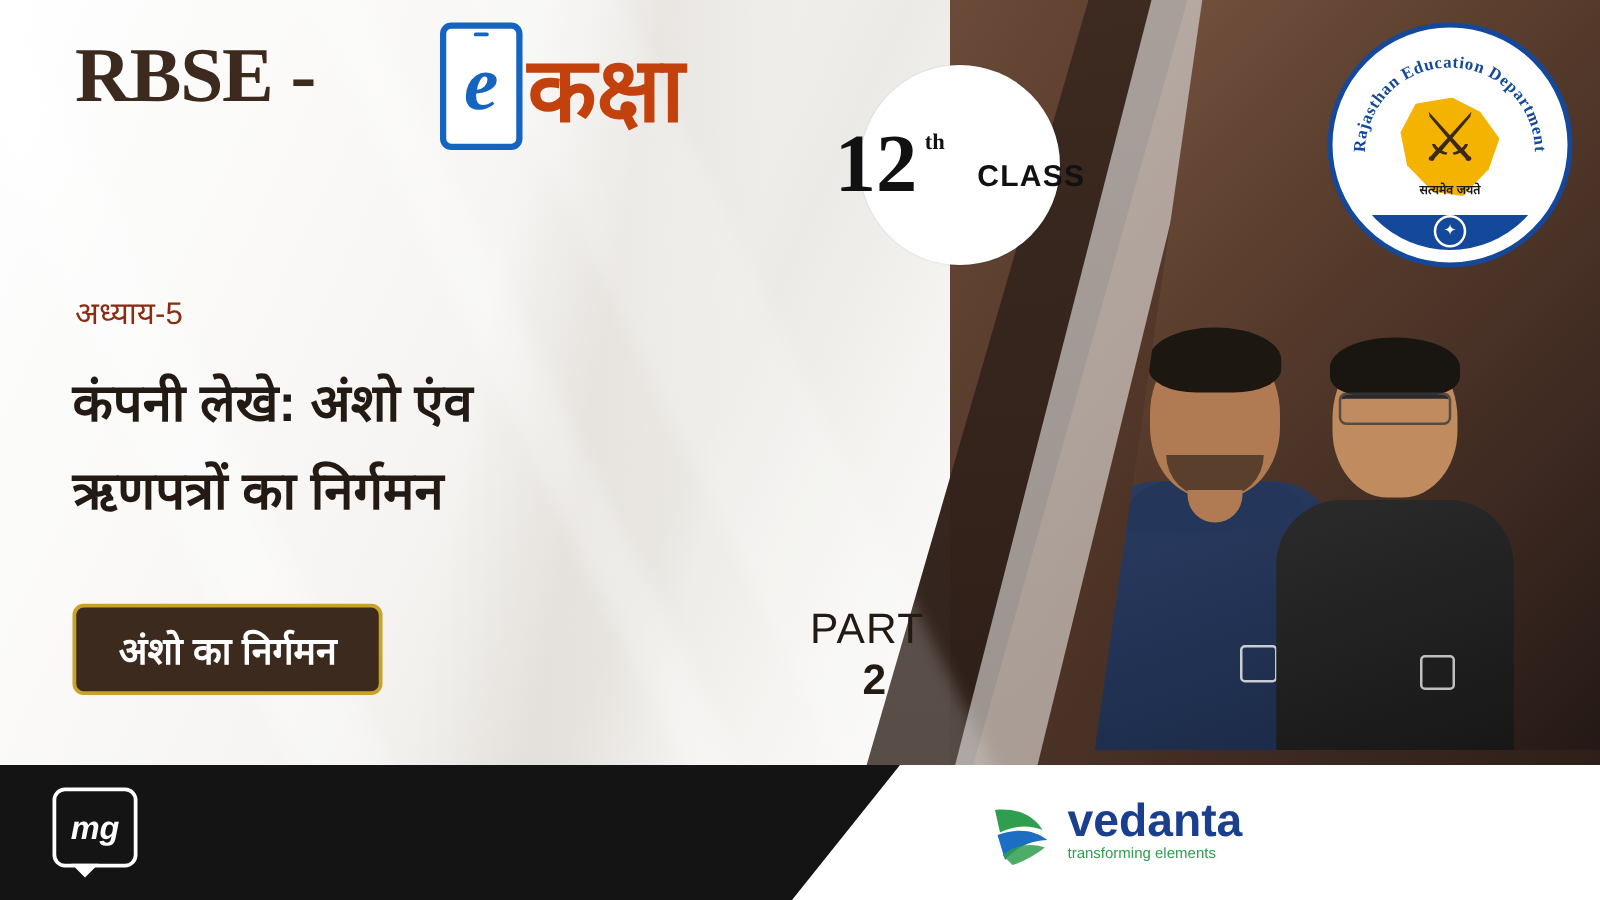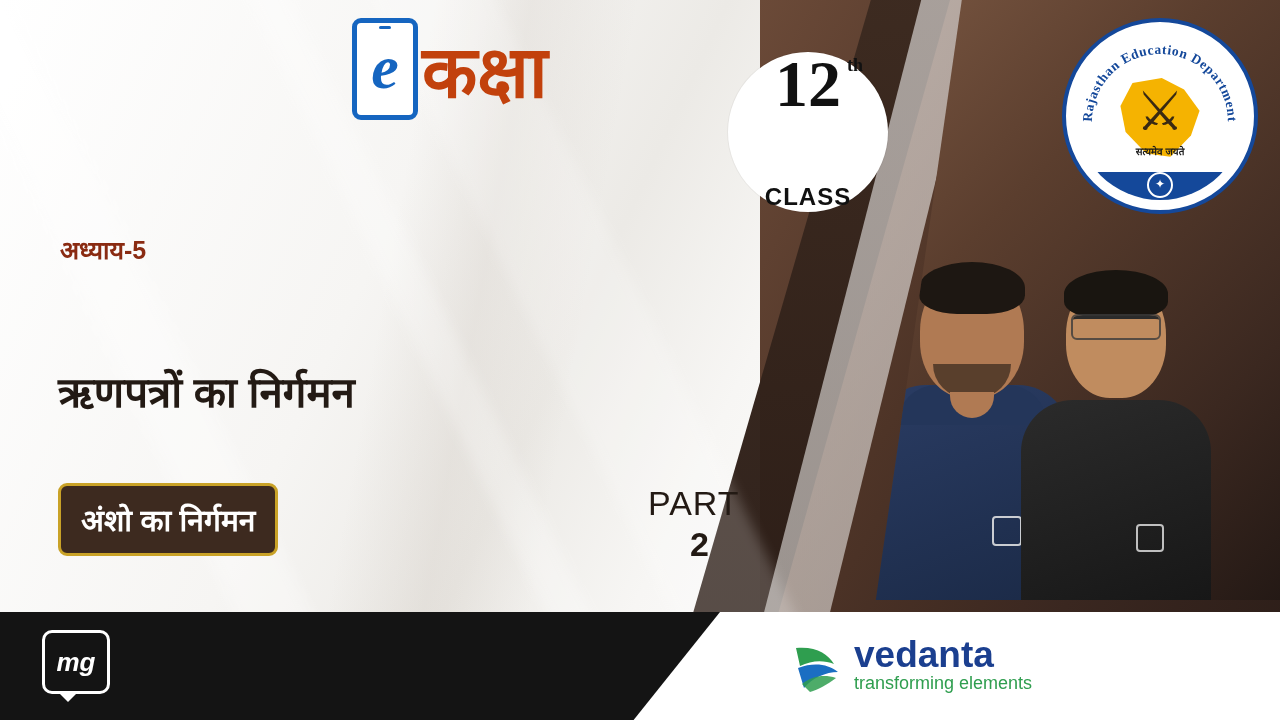--- a/index.html
+++ b/index.html
@@ -30,33 +30,33 @@
   .rbse{position:absolute;left:60px;top:26px;font-size:62px;font-weight:bold;color:#3d2a1f;letter-spacing:-1px;
     font-family:"Liberation Serif",serif;}
   .ekaksha{position:absolute;left:352px;top:18px;display:flex;align-items:center;gap:4px;}
   .phone{width:56px;height:92px;border:5px solid #1565c0;border-radius:9px;background:#fff;position:relative;
     display:flex;align-items:center;justify-content:center;}
   .phone .e{font-family:"Liberation Serif",serif;font-style:italic;font-weight:bold;font-size:62px;color:#1565c0;line-height:1;margin-top:-4px;}
   .phone .dot{position:absolute;top:3px;left:50%;transform:translateX(-50%);width:12px;height:3px;background:#1565c0;border-radius:2px;}
   .kaksha{font-size:72px;font-weight:bold;color:#c2410c;font-family:"Liberation Sans",sans-serif;}
   .subject{position:absolute;left:188px;top:122px;font-size:47px;font-weight:bold;color:#3d2a1f;}
 
-  .chapter{position:absolute;left:60px;top:232px;font-size:25px;font-weight:bold;color:#8a2b12;}
+  .chapter{position:absolute;left:60px;top:232px;font-size:25px;font-weight:normal;color:#8a2b12;}
   .title1{position:absolute;left:58px;top:292px;font-size:42px;font-weight:bold;color:#231a14;white-space:nowrap;}
   .title2{position:absolute;left:58px;top:362px;font-size:42px;font-weight:bold;color:#231a14;white-space:nowrap;}
 
-  .topic-box{position:absolute;left:58px;top:483px;padding:13px 20px;background:#3d2a1f;border:3px solid #c9a227;
+  .topic-box{position:absolute;left:58px;top:483px;padding:13px 34px;background:#3d2a1f;border:3px solid #c9a227;
     border-radius:9px;color:#fff;font-size:30px;font-weight:bold;}
 
   .part-label{position:absolute;left:648px;top:484px;font-size:34px;font-weight:normal;color:#231a14;letter-spacing:1px;}
   .part-num{position:absolute;left:690px;top:525px;font-size:34px;font-weight:bold;color:#231a14;}
 
   
-  .class-circle{position:absolute;left:728px;top:52px;width:160px;height:160px;border-radius:50%;background:#fff;
-    display:flex;flex-direction:column;align-items:center;justify-content:center;box-shadow:0 0 0 1px rgba(0,0,0,.04);gap:48px;}
+  .class-circle{position:absolute;left:688px;top:52px;width:160px;height:160px;border-radius:50%;background:#fff;
+    display:flex;flex-direction:row;align-items:center;justify-content:center;box-shadow:0 0 0 1px rgba(0,0,0,.04);gap:48px;}
   .class-num{font-size:66px;font-weight:bold;color:#111;line-height:.95;font-family:"Liberation Serif",serif;position:relative;}
   .class-th{font-size:18px;font-weight:bold;color:#111;position:absolute;right:-22px;top:4px;}
   .class-word{font-size:24px;font-weight:bold;color:#111;letter-spacing:1px;margin-top:19px;}
 
   
   .emblem{position:absolute;right:22px;top:18px;width:188px;height:188px;border-radius:50%;
     background:#fff;border:4px solid #14489a;display:flex;align-items:center;justify-content:center;}
   .emblem-inner{width:168px;height:168px;border-radius:50%;background:#fff;position:relative;overflow:hidden;}
   .emblem-ring-text{position:absolute;inset:0;}
   .emblem-ring-text text{font-family:"Liberation Serif",serif;font-weight:bold;}
@@ -75,24 +75,24 @@
 
   
   .footer{position:absolute;left:0;bottom:0;width:1280px;height:108px;background:#fff;}
   .footer-dark{position:absolute;left:0;bottom:0;width:720px;height:108px;background:#141414;
     clip-path:polygon(0 0,100% 0,88% 100%,0 100%);}
   .mg-logo{position:absolute;left:42px;bottom:26px;width:62px;height:58px;border:3px solid #fff;border-radius:10px;
     display:flex;align-items:center;justify-content:center;color:#fff;font-size:26px;font-weight:bold;font-style:italic;}
   .mg-logo:after{content:"";position:absolute;left:12px;bottom:-11px;width:0;height:0;
     border-left:11px solid transparent;border-right:11px solid transparent;border-top:11px solid #fff;}
   .freedom{position:absolute;left:136px;bottom:32px;color:#fff;font-size:37px;font-weight:bold;letter-spacing:2px;}
-  .vedanta{position:absolute;left:790px;bottom:26px;display:flex;align-items:flex-end;gap:8px;}
+  .vedanta{position:absolute;left:790px;bottom:26px;display:flex;align-items:flex-start;gap:8px;}
   .ved-mark{width:56px;height:56px;position:relative;}
   .ved-text{color:#1b3f8f;font-size:37px;font-weight:bold;line-height:1;}
-  .ved-sub{color:#2f9e4f;font-size:18px;margin-top:0;}
+  .ved-sub{color:#2f9e4f;font-size:12px;margin-top:0;}
   .cairn{position:absolute;left:1128px;bottom:36px;width:118px;height:42px;border-radius:21px;background:#1d4fa0;
     display:flex;align-items:center;justify-content:center;color:#fff;font-size:21px;font-weight:bold;letter-spacing:1px;}
 </style>
 </head>
 <body>
 
 <div id="stage">
 
   <div class="bg-left"></div>
   <div class="bg-right"></div>
@@ -136,39 +136,41 @@
         </text>
       </svg>
       <div class="emblem-map"></div>
       <div class="emblem-lion">⚔</div>
       <div class="emblem-satya">सत्यमेव जयते</div>
       <div class="emblem-bottom"></div>
       <div style="position:absolute;left:50%;bottom:2px;transform:translateX(-50%);width:22px;height:22px;border-radius:50%;background:#14489a;border:2px solid #fff;color:#fff;font-size:12px;text-align:center;line-height:20px;">✦</div>
     </div>
   </div>
 
+  <div class="rbse">RBSE -</div>
 
   <div class="ekaksha">
     <div class="phone">
       <div class="dot"></div>
       <div class="e">e</div>
     </div>
     <div class="kaksha">कक्षा</div>
   </div>
 
 
   <div class="class-circle">
     <div class="class-num">
       <span>12</span>
       <span class="class-th">th</span>
     </div>
     <div class="class-word">CLASS</div>
   </div>
 
   <div class="chapter">अध्याय-5</div>
+  <div class="title1">कंपनी लेखे: अंशो एंव</div>
   <div class="title2">ऋणपत्रों का निर्गमन</div>
 
   <div class="topic-box">अंशो का निर्गमन</div>
 
   <div class="part-label">PART</div>
   <div class="part-num">2</div>
 
   <div class="footer">
     <div class="footer-dark"></div>
     <div class="mg-logo">

